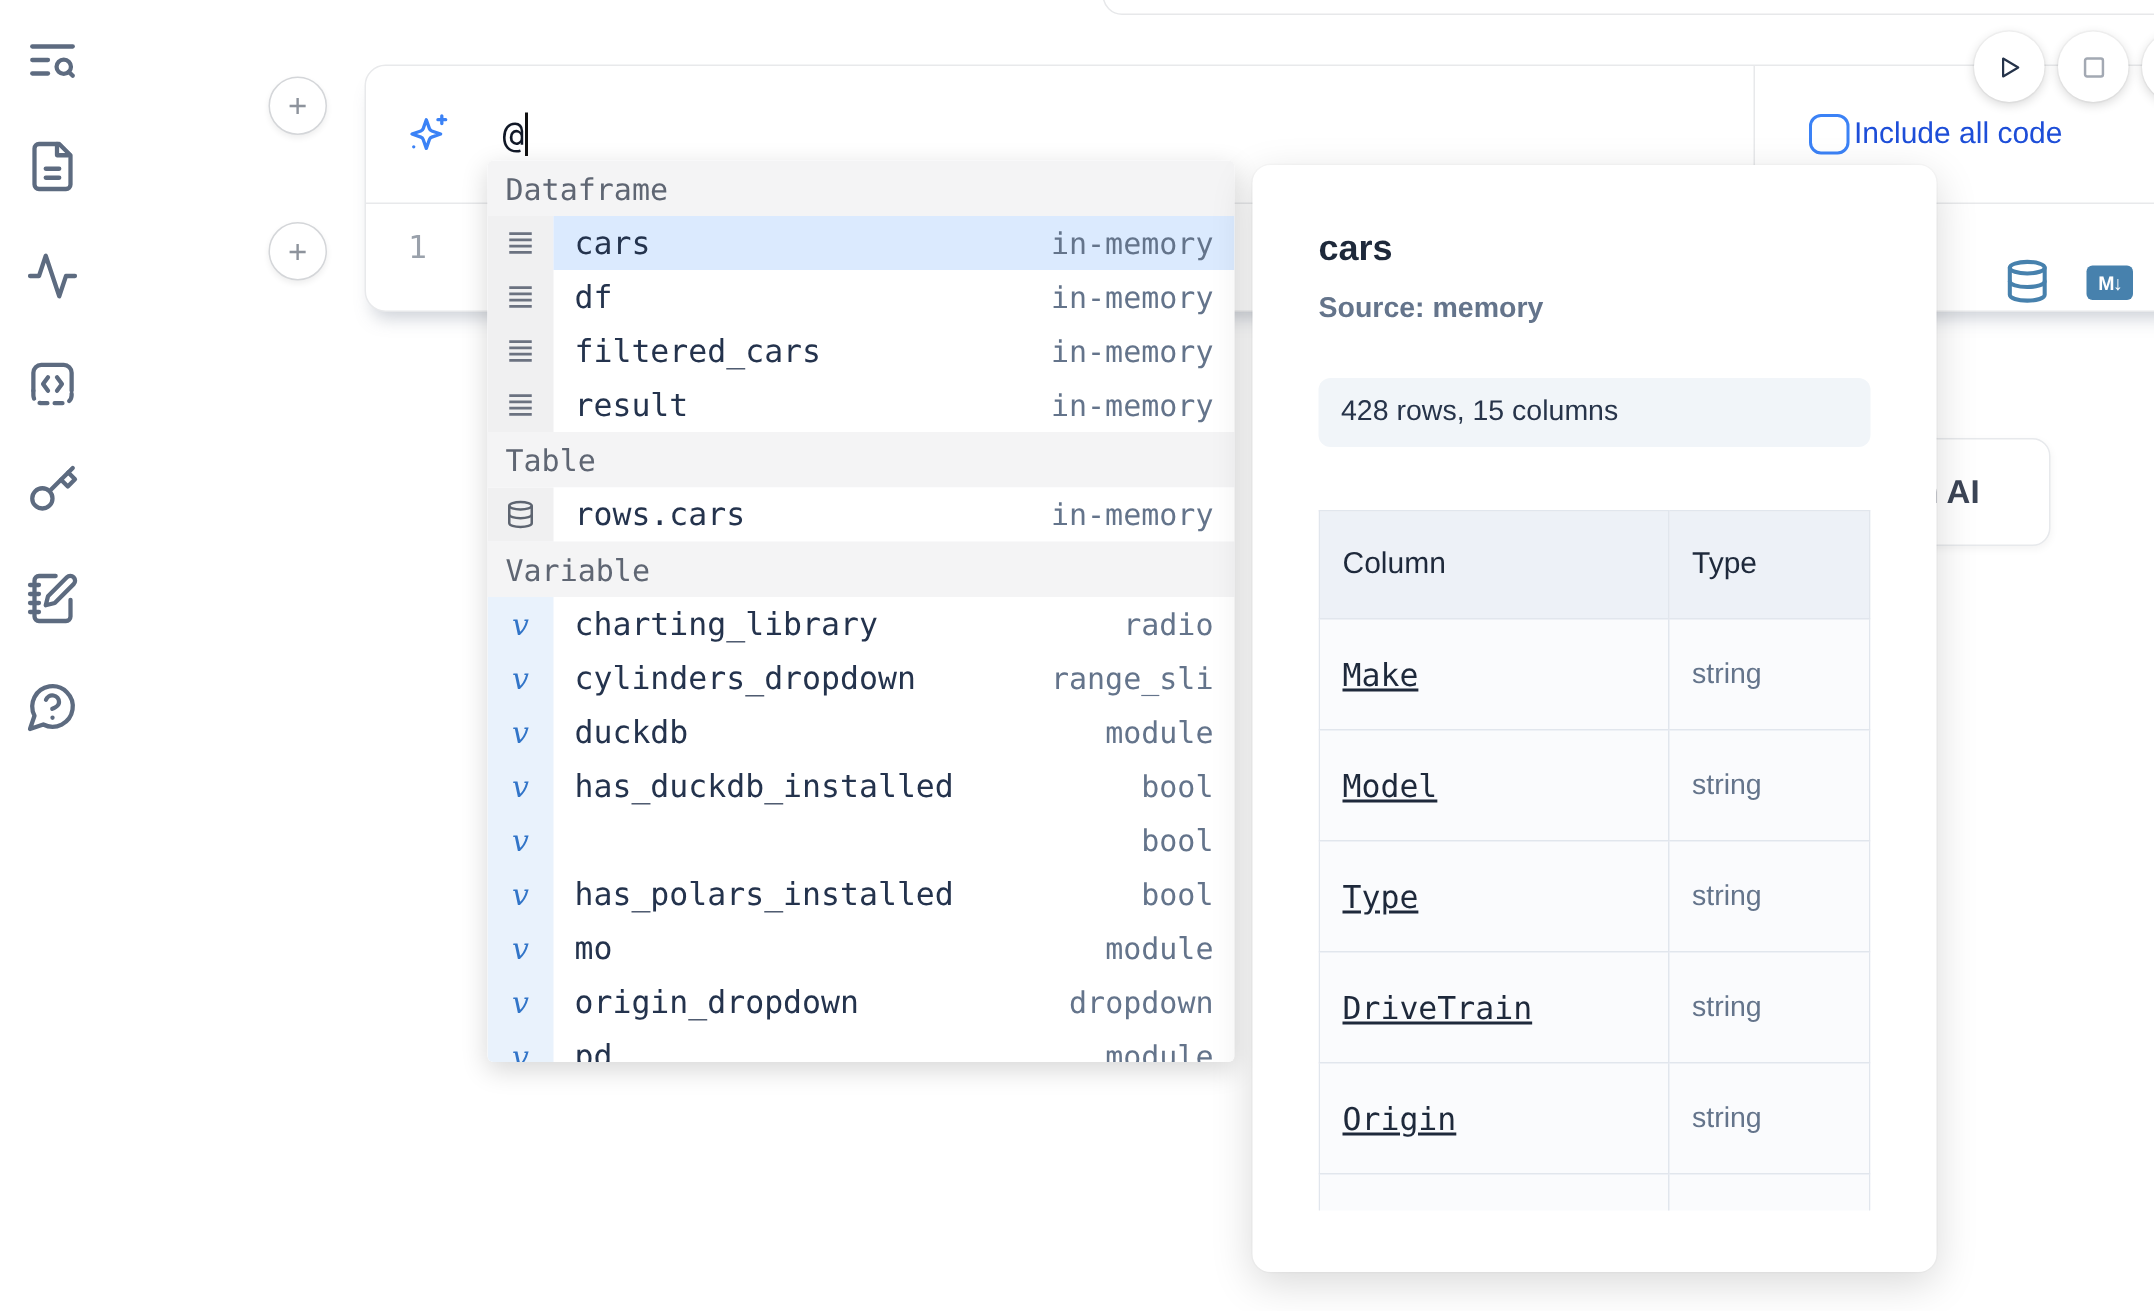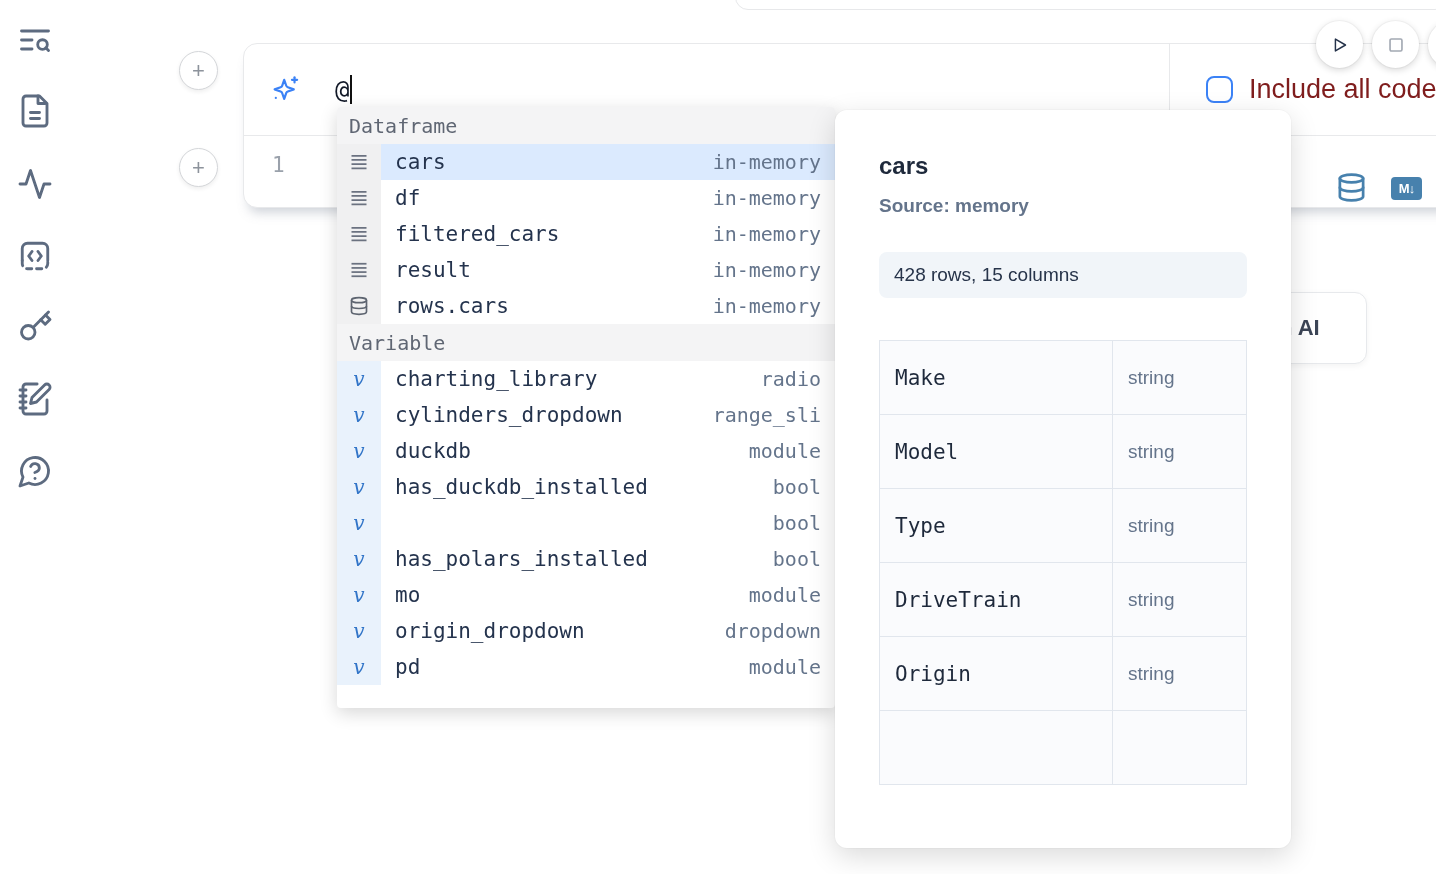--- a/index.html
+++ b/index.html
@@ -26,21 +26,21 @@
     border:1px solid #e8e9eb; border-radius:14px;
     box-shadow:0 10px 12px -6px rgba(110,120,140,.35); }
   .ai-row { position:absolute; left:0; top:0; right:0; height:92px; display:flex; border-bottom:1px solid #e8e9eb; }
   .ai-left { flex:1; display:flex; align-items:center; padding-left:26px; }
   .sparkle { width:31px; height:31px; color:#3b82f6; }
   .sparkle svg { width:31px; height:31px; }
   .ai-text { margin-left:34px; font-size:24px; color:#111827; display:flex; align-items:center; }
   .caret { display:inline-block; width:2px; height:29px; background:#111; margin-left:1px; }
   .ai-right { width:288px; border-left:1px solid #e8e9eb; display:flex; align-items:center; padding-left:36px; }
   .checkbox { width:27px; height:27px; border:2px solid #3b82f6; border-radius:8px; background:#fff; flex:0 0 auto; }
-  .chk-label { margin-left:16px; font-size:27px; color:#7f1d1d; }
+  .chk-label { margin-left:3px; font-size:20px; color:#1d4ed8; }
   .code-row { position:absolute; left:0; top:92px; right:0; height:72px; }
   .line-no { position:absolute; left:28px; top:17px; font-size:21px; color:#9aa1ab; }
   .cell-db-icon { position:absolute; left:1092px; top:36px; width:31px; height:31px; color:#4781ad; }
   .cell-db-icon svg { width:31px; height:31px; }
   .md-badge { position:absolute; left:1147px; top:41px; width:31px; height:23px; background:#4781ad;
     border-radius:4px; color:#fff; display:flex; align-items:center; justify-content:center;
     font-weight:bold; font-size:13px; letter-spacing:-1px; }
 
   
   .round-btn { position:absolute; top:21px; width:47px; height:47px; border-radius:50%; background:#fff;
@@ -48,21 +48,21 @@
     display:flex; align-items:center; justify-content:center; }
   .round-btn svg { width:22px; height:22px; }
 
   
   .ai-btn { position:absolute; left:1266px; top:292px; width:101px; height:72px; background:#fff;
     border:1px solid #e7e9ec; border-radius:12px; box-shadow:0 2px 6px rgba(0,0,0,.05);
     display:flex; align-items:center; padding-left:12px; z-index:4;
     font-size:22px; font-weight:bold; color:#3c4556; }
 
   
-  .dropdown { position:absolute; left:337px; top:107px; width:498px; height:601px; background:#fff;
+  .dropdown { position:absolute; left:325px; top:107px; width:498px; height:601px; background:#fff;
     border-radius:4px; box-shadow:0 5px 18px rgba(0,0,0,.16); overflow:hidden; z-index:5; }
   .dd-header { height:37px; background:#f4f4f5; color:#5f6673; font-size:20px;
     display:flex; align-items:center; padding-left:12px; }
   .dd-row { height:36px; display:flex; align-items:stretch; background:#fff; cursor:pointer; }
   .dd-gutter { width:44px; flex:0 0 auto; display:flex; align-items:center; justify-content:center; background:#f0f0f1; }
   .dd-gutter.var { background:#e9f2fc; }
   .dd-gutter svg { width:20px; height:20px; color:#6b7280; }
   .dd-main { flex:1; display:flex; align-items:center; padding:0 14px; overflow:hidden; white-space:nowrap; }
   .dd-row.selected .dd-main { background:#dbeafe; }
   .dd-name { font-size:21px; color:#24334d; }
@@ -76,21 +76,21 @@
   .panel-title { font-size:24px; font-weight:bold; color:#1e293b; }
   .panel-source { margin-top:15px; font-size:19px; color:#64748b;font-weight:bold; }
   .shape-box { margin-top:35px; height:46px; background:#f1f5f9; border-radius:8px;
     display:flex; align-items:center; padding-left:15px; font-size:19px; color:#27344a; }
   .tbl-wrap { margin-top:42px; height:467px; overflow:hidden; }
   table.schema { width:368px; border-collapse:collapse; }
   table.schema th, table.schema td { border:1px solid #e1e6ed; text-align:left; padding-left:15px; }
   table.schema th { height:72px; background:#edf1f7; font-size:20px; font-weight:normal; color:#1e293b; }
   table.schema td { height:74px; background:#fafbfd; }
   table.schema th:first-child, table.schema td:first-child { width:233px; }
-  td.col-name { font-family:"DejaVu Sans Mono", monospace; font-size:21px; color:#1e293b; }
+  td.col-name { font-family:"DejaVu Sans Mono", monospace; font-size:21px; color:#1e293b;text-decoration:underline; }
   td.col-type { font-size:19px; color:#64748b; }
 </style>
 </head>
 <body>
 
 <div class="sidebar">
   <div class="side-icon" style="top:22px">
     <svg viewBox="0 0 24 24" fill="none" stroke="currentColor" stroke-width="1.9" stroke-linecap="round" stroke-linejoin="round">
         <path d="M21 6H3"></path>
         <path d="M10 12H3"></path>
@@ -257,20 +257,21 @@
           <path d="M3 14.5h18"></path>
           <path d="M3 19.5h18"></path>
         </svg>
       </div>
     <div class="dd-main">
         <span class="dd-name mono">result</span>
         <span class="dd-detail mono">in-memory</span>
       </div>
   </div>
 
+  <div class="dd-header mono">Table</div>
 
   <div class="dd-row">
     <div class="dd-gutter">
         <svg viewBox="0 0 24 24" fill="none" stroke="#5d6470" stroke-width="2">
           <ellipse cx="12" cy="5" rx="9" ry="3"></ellipse>
           <path d="M3 5v14c0 1.7 4 3 9 3s9-1.3 9-3V5"></path>
           <path d="M3 12c0 1.7 4 3 9 3s9-1.3 9-3"></path>
         </svg>
       </div>
     <div class="dd-main">
@@ -363,20 +364,24 @@
   </div>
 </div>
 
 <div class="panel">
   <div class="panel-title">cars</div>
   <div class="panel-source">Source: memory</div>
   <div class="shape-box">428 rows, 15 columns</div>
   <div class="tbl-wrap">
     <table class="schema">
       <tbody>
+          <tr>
+        <th>Column</th>
+        <th>Type</th>
+      </tr>
       <tr>
         <td class="col-name">Make</td>
         <td class="col-type">string</td>
       </tr>
       <tr>
         <td class="col-name">Model</td>
         <td class="col-type">string</td>
       </tr>
       <tr>
         <td class="col-name">Type</td>

